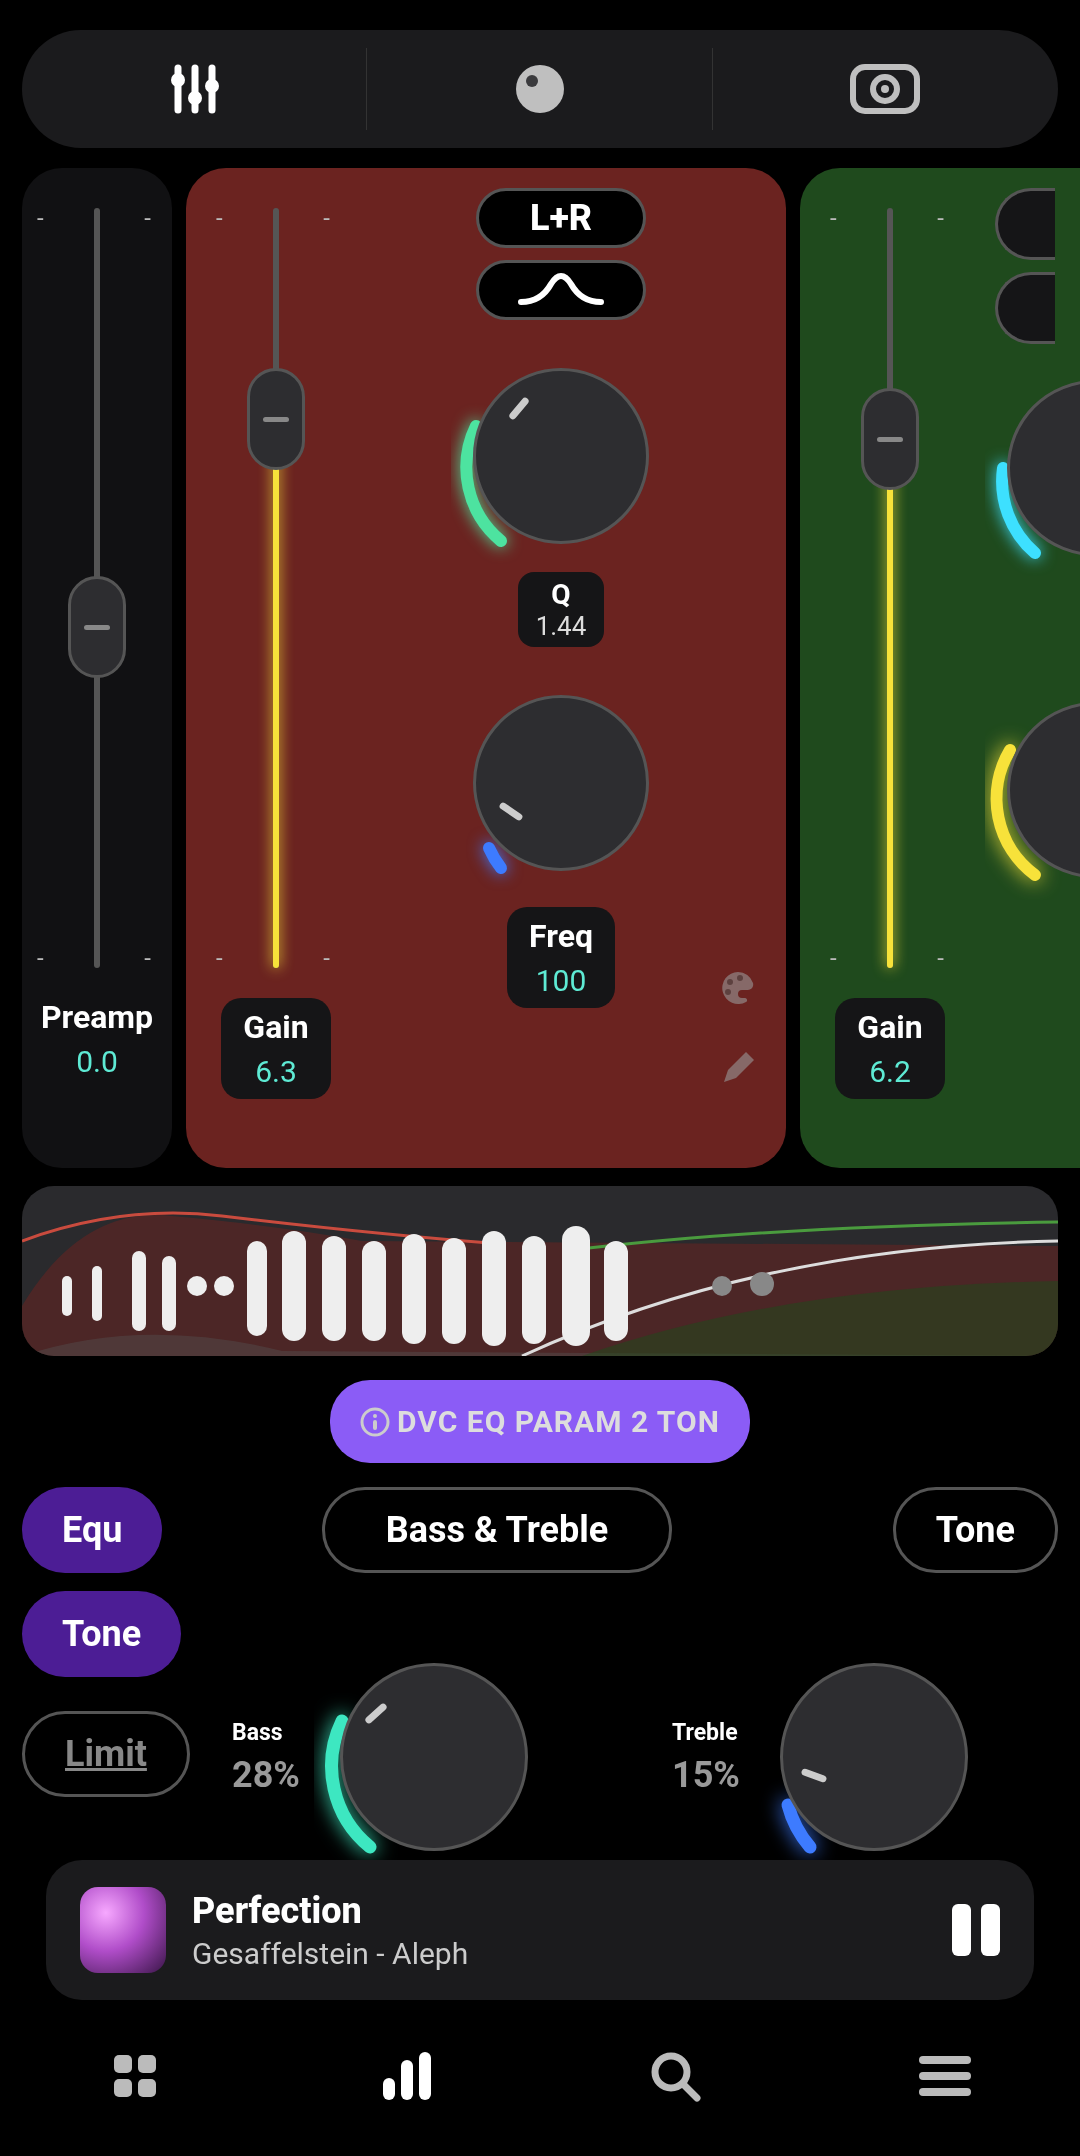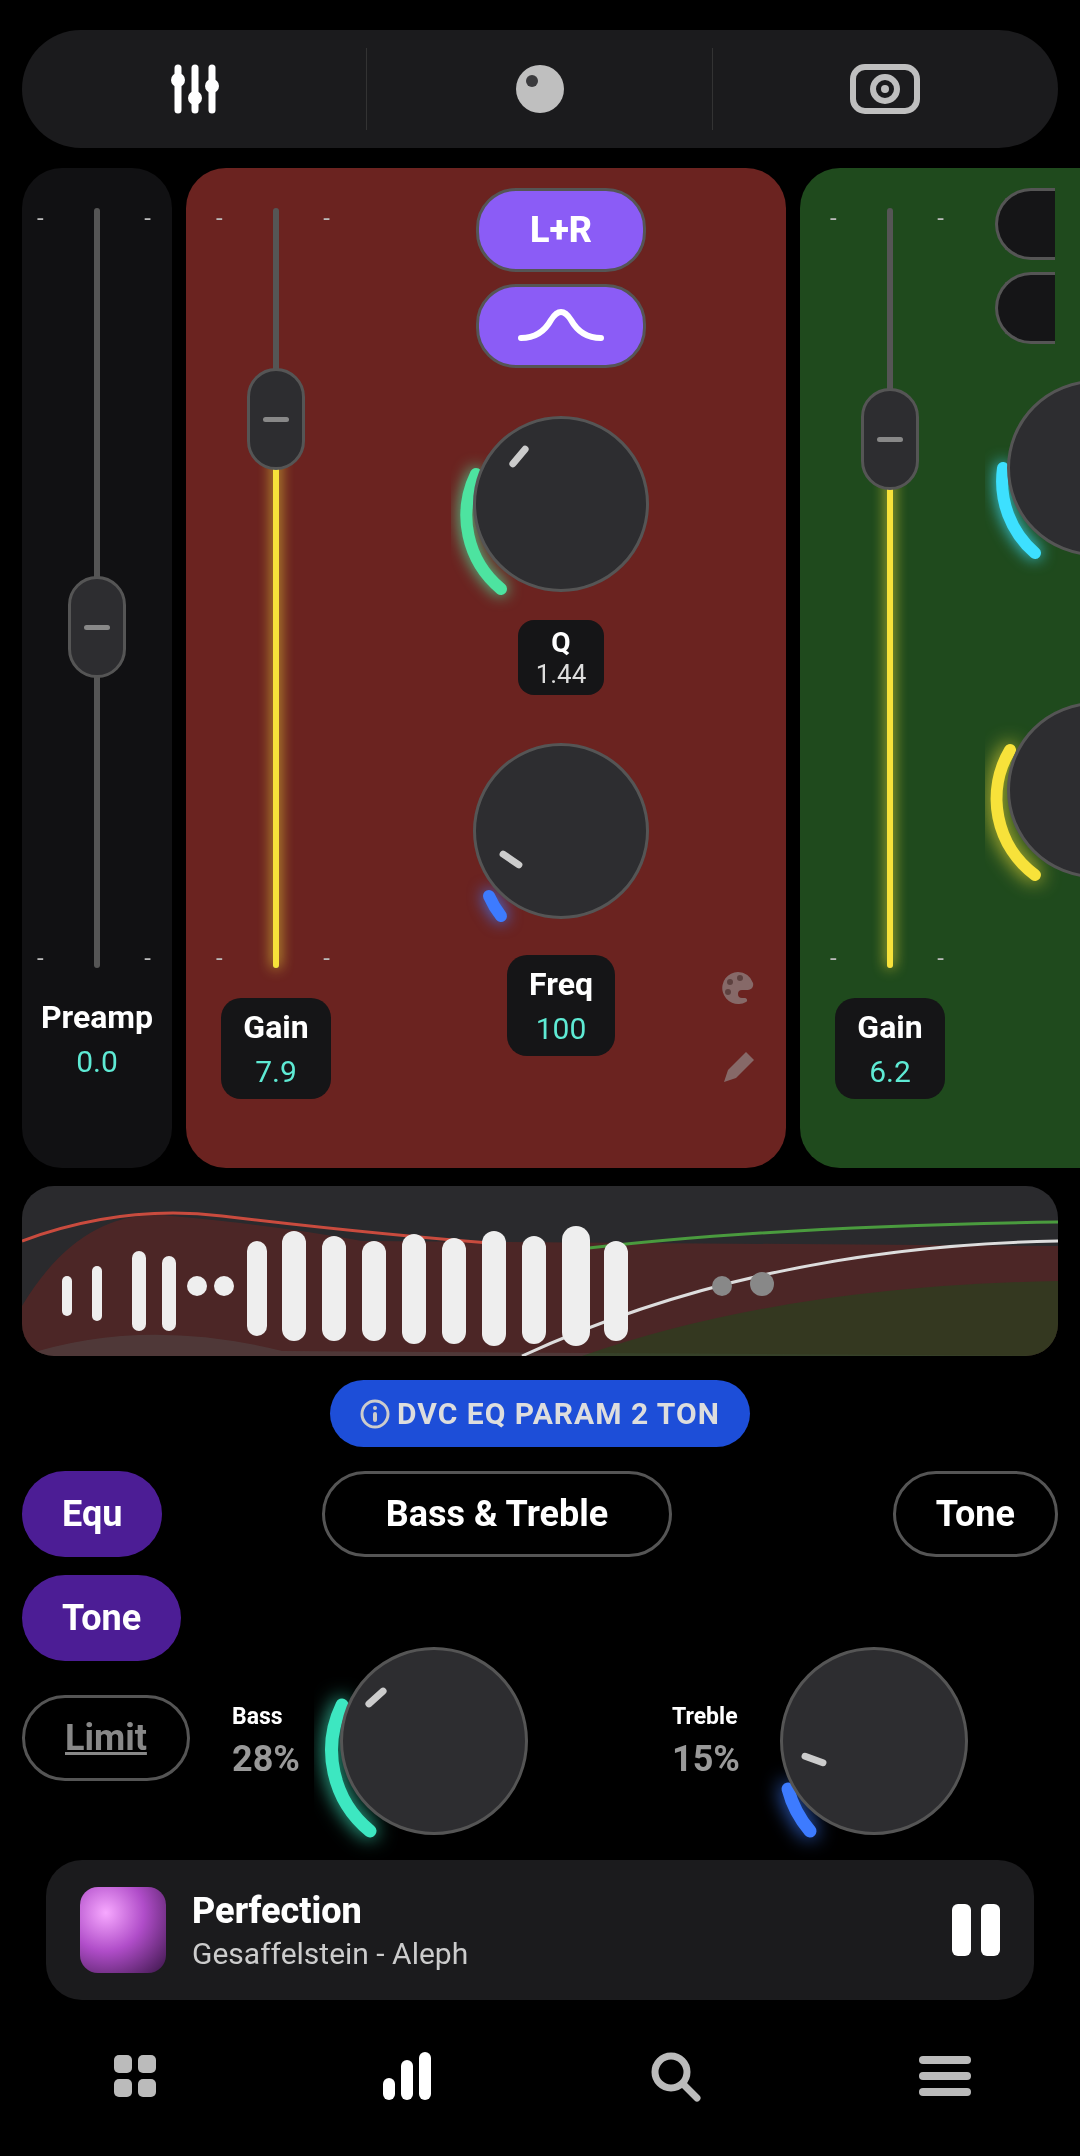--- a/index.html
+++ b/index.html
@@ -137,24 +137,24 @@
     background: #ccc;
     border-radius: 4px;
   }
   .small-label {
     background:#151517;border-radius:16px;padding:6px 18px;text-align:center;margin-top:6px;
   }
   .small-label .t{font-size:28px;font-weight:700}
   .small-label .v{font-size:26px;color:#ddd}
 
   .pill {
-    background:#8b5cf6;
+    background:#000000;
     border:3px solid #555;
     border-radius:40px;
-    height:84px;
+    height:60px;
     width:170px;
     display:flex;align-items:center;justify-content:center;
     font-size:36px;font-weight:800;
     margin-bottom:12px;
   }
 
   .band-red-cols {
     display:flex;
     width:100%;
     height:100%;
@@ -179,23 +179,23 @@
     height: 170px;
     background: #2a2a2d;
     border-radius: 32px;
     position: relative;
     overflow: hidden;
   }
 
   
   .preset-chip {
     margin: 24px auto 0 auto;
-    background:#1d4ed8;
+    background:#8b5cf6;
     border-radius:40px;
-    padding:16px 30px;
+    padding:24px 30px;
     display:flex;align-items:center;gap:7px;
     width:fit-content;
   }
   .preset-chip span{font-size:30px;font-weight:700;letter-spacing:1px;color:#ddd}
 
   
   .btn-area {
     margin: 24px 22px 0 22px;
     position: relative;
     height: 400px;
@@ -314,21 +314,21 @@
             </div>
           <div class="tick-row tick-bot">
               <span>-</span>
               <span>-</span>
             </div>
           <div class="slider-fill" style="height:570px;background:#f7e23a;box-shadow:0 0 14px #f7e23a;"></div>
           <div class="slider-thumb" style="top:160px;"></div>
         </div>
         <div class="label-box" style="margin-top:30px;">
           <div class="label-title">Gain</div>
-          <div class="label-val">7.9</div>
+          <div class="label-val">6.3</div>
         </div>
       </div>
       <div class="band-red-right">
         <div class="pill">
           <span>L+R</span>
         </div>
         <div class="pill">
           <svg width="90" height="40" viewBox="0 0 90 40">
             <path d="M5 32 Q 25 32 35 14 Q 45 -2 55 14 Q 65 32 85 32" fill="none" stroke="#fff" stroke-width="6" stroke-linecap="round"></path>
           </svg>

